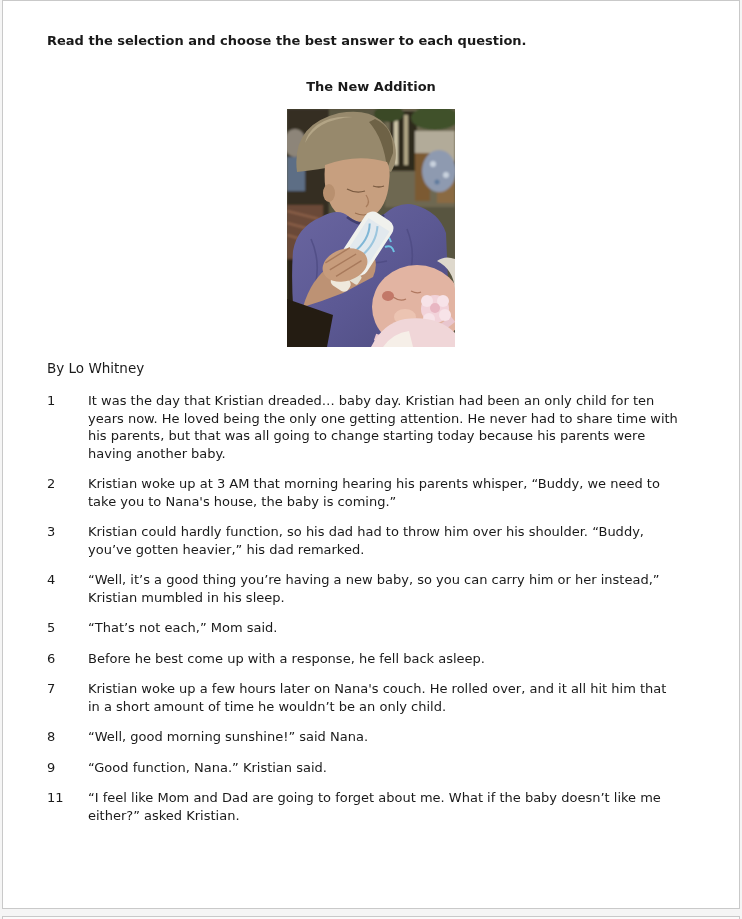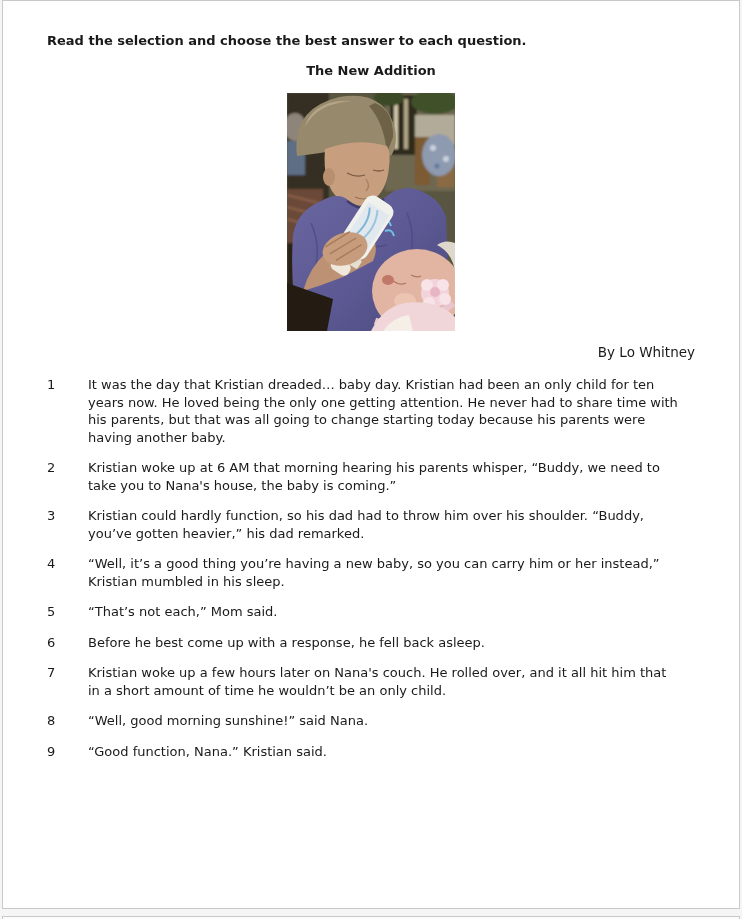--- a/index.html
+++ b/index.html
@@ -25,35 +25,35 @@
     border: 1px solid #c9c9c9;
   }
   .content { padding: 0 44px; }
   .instructions {
     margin-top: 32px;
     font-size: 13px;
     font-weight: bold;
     line-height: 16px;
   }
   .title {
-    margin-top: 14px;
+    margin-top: 30px;
     text-align: center;
     font-size: 13px;
     font-weight: bold;
     line-height: 16px;
   }
   .photo-wrap {
     width: 168px; height: 238px;
     margin: 14px auto 0 auto;
     overflow: hidden;
     background: #59543f;
   }
   .byline {
     margin-top: 13px;
-    text-align: right;
+    text-align: left;
     font-size: 13.5px;
     line-height: 16px;
   }
   .paragraphs {
     margin-top: 16px;
     font-size: 13px;
     line-height: 17.5px;
   }
   .para { display: flex; margin-bottom: 13px; }
   .para-num { flex: none; width: 41px; }
@@ -163,21 +163,21 @@
 
       <div class="byline">By Lo Whitney</div>
 
       <div class="paragraphs">
         <div class="para">
           <div class="para-num">1</div>
           <div class="para-text">It was the day that Kristian dreaded… baby day. Kristian had been an only child for ten years now. He loved being the only one getting attention. He never had to share time with his parents, but that was all going to change starting today because his parents were having another baby.</div>
         </div>
         <div class="para">
           <div class="para-num">2</div>
-          <div class="para-text">Kristian woke up at 6 AM that morning hearing his parents whisper, “Buddy, we need to take you to Nana's house, the baby is coming.”</div>
+          <div class="para-text">Kristian woke up at 3 AM that morning hearing his parents whisper, “Buddy, we need to take you to Nana's house, the baby is coming.”</div>
         </div>
         <div class="para">
           <div class="para-num">3</div>
           <div class="para-text">Kristian could hardly function, so his dad had to throw him over his shoulder. “Buddy, you’ve gotten heavier,” his dad remarked.</div>
         </div>
         <div class="para">
           <div class="para-num">4</div>
           <div class="para-text">“Well, it’s a good thing you’re having a new baby, so you can carry him or her instead,” Kristian mumbled in his sleep.</div>
         </div>
         <div class="para">
@@ -192,19 +192,23 @@
           <div class="para-num">7</div>
           <div class="para-text">Kristian woke up a few hours later on Nana's couch. He rolled over, and it all hit him that in a short amount of time he wouldn’t be an only child.</div>
         </div>
         <div class="para">
           <div class="para-num">8</div>
           <div class="para-text">“Well, good morning sunshine!” said Nana.</div>
         </div>
         <div class="para">
           <div class="para-num">9</div>
           <div class="para-text">“Good function, Nana.” Kristian said.</div>
+        </div>
+        <div class="para">
+          <div class="para-num">11</div>
+          <div class="para-text">“I feel like Mom and Dad are going to forget about me. What if the baby doesn’t like me either?” asked Kristian.</div>
         </div>
       </div>
 
     </div>
   </div>
   <div class="page-next"></div>
 </div>
 
 </body></html>

